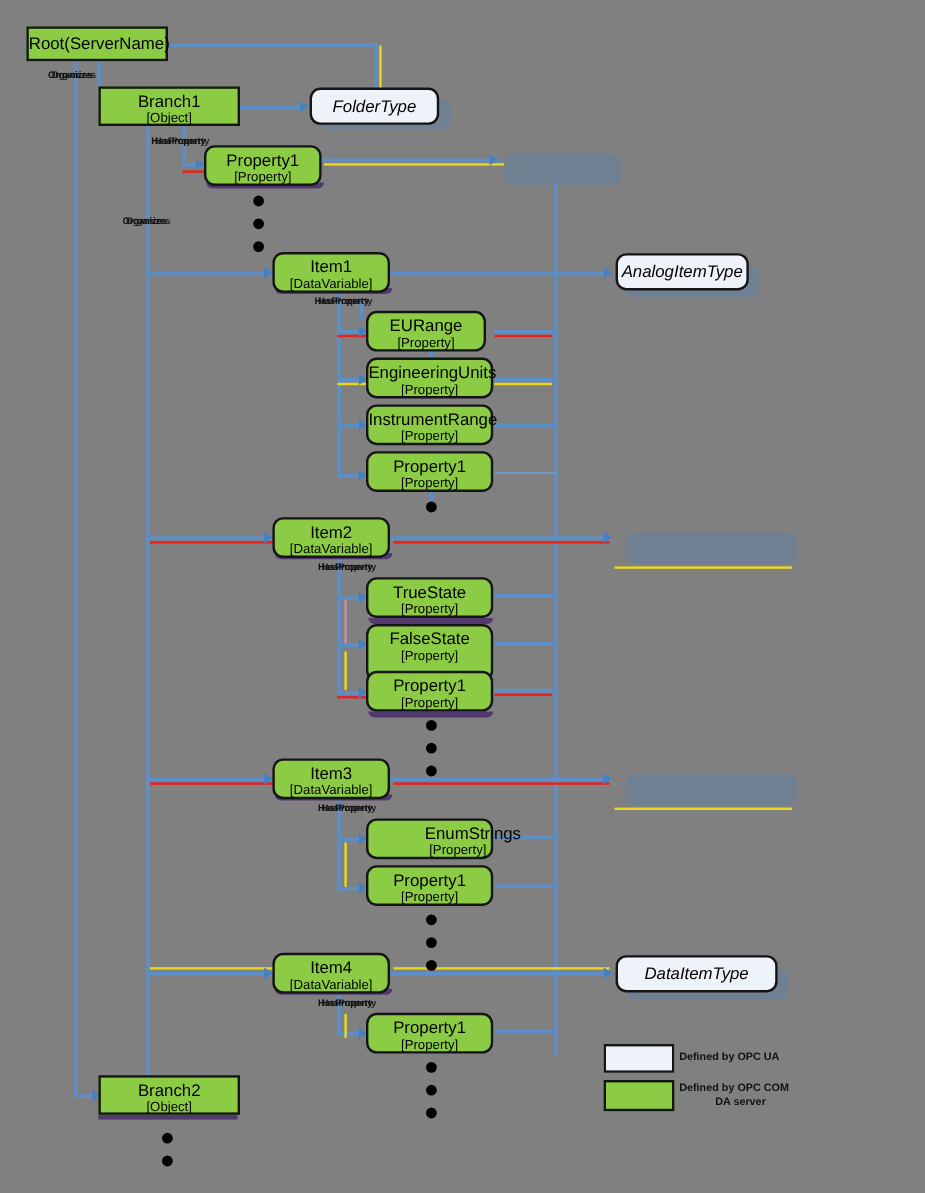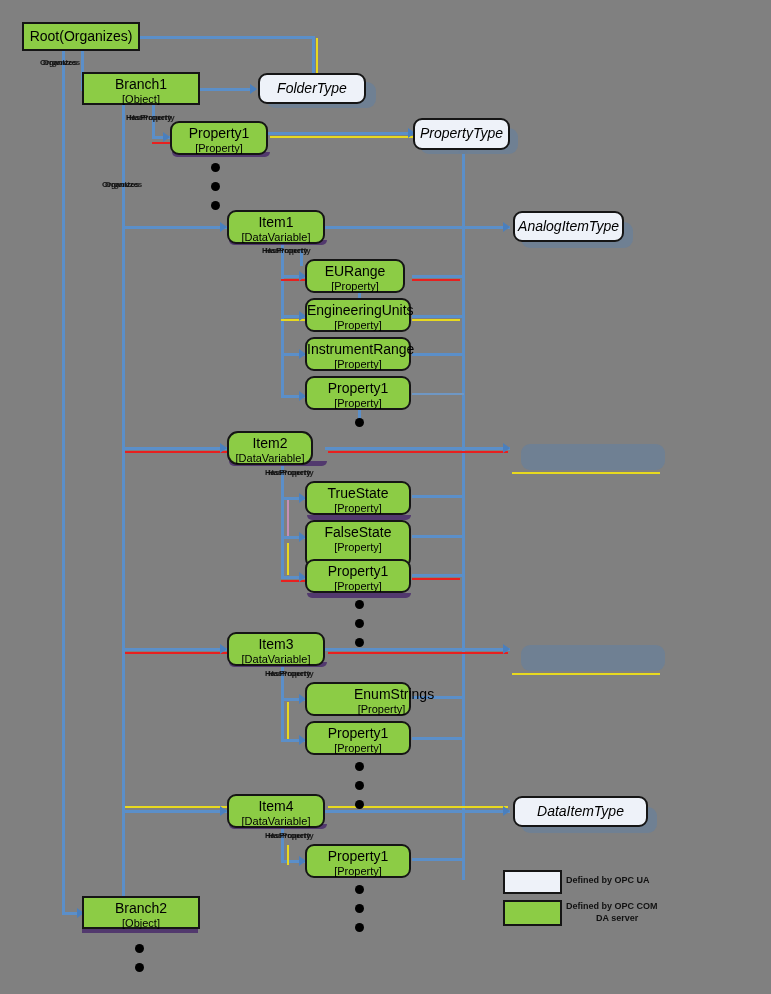--- a/index.html
+++ b/index.html
@@ -189,40 +189,37 @@
   <div class="gshadow" style="left:229px;top:240px;width:98px;height:5px;border-radius:0 0 8px 8px;"></div>
   <div class="gshadow" style="left:229px;top:461px;width:98px;height:5px;border-radius:0 0 8px 8px;"></div>
   <div class="gshadow" style="left:307px;top:515px;width:104px;height:5px;border-radius:0 0 8px 8px;"></div>
   <div class="gshadow" style="left:307px;top:554px;width:104px;height:5px;border-radius:0 0 8px 8px;"></div>
   <div class="gshadow" style="left:307px;top:593px;width:104px;height:5px;border-radius:0 0 8px 8px;"></div>
   <div class="gshadow" style="left:229px;top:662px;width:98px;height:5px;border-radius:0 0 8px 8px;"></div>
   <div class="gshadow" style="left:229px;top:824px;width:98px;height:5px;border-radius:0 0 8px 8px;"></div>
   <div class="gshadow" style="left:82px;top:929px;width:116px;height:4px;"></div>
 
   <div class="node green" style="left:22px;top:22px;width:118px;height:29px;padding-top:5px;">
-    <div class="t1">Root(Organizes)</div>
+    <div class="t1">Root(ServerName)</div>
   </div>
 
   <div class="node green" style="left:82px;top:72px;width:118px;height:33px;padding-top:3px;">
     <div class="t1">Branch1</div>
     <div class="t2">[Object]</div>
   </div>
 
   <div class="node white" style="left:258px;top:73px;width:108px;height:31px;padding-top:6px;">
     <div class="t1">FolderType</div>
   </div>
 
   <div class="node green rad" style="left:170px;top:121px;width:98px;height:34px;padding-top:3px;">
     <div class="t1">Property1</div>
     <div class="t2">[Property]</div>
   </div>
 
-  <div class="node white" style="left:413px;top:118px;width:97px;height:32px;padding-top:6px;">
-    <div class="t1">PropertyType</div>
-  </div>
 
   <div class="node green rad" style="left:227px;top:210px;width:98px;height:34px;padding-top:3px;">
     <div class="t1">Item1</div>
     <div class="t2">[DataVariable]</div>
   </div>
 
   <div class="node white" style="left:513px;top:211px;width:111px;height:31px;padding-top:6px;">
     <div class="t1">AnalogItemType</div>
   </div>
 
@@ -239,21 +236,21 @@
   <div class="node green rad" style="left:305px;top:337px;width:106px;height:34px;padding-top:3px;">
     <div class="t1">InstrumentRange</div>
     <div class="t2">[Property]</div>
   </div>
 
   <div class="node green rad" style="left:305px;top:376px;width:106px;height:34px;padding-top:3px;">
     <div class="t1">Property1</div>
     <div class="t2">[Property]</div>
   </div>
 
-  <div class="node green rad" style="left:227px;top:431px;width:86px;height:34px;padding-top:3px;border-radius:11px;">
+  <div class="node green rad" style="left:227px;top:431px;width:98px;height:34px;padding-top:3px;">
     <div class="t1">Item2</div>
     <div class="t2">[DataVariable]</div>
   </div>
 
 
   <div class="node green rad" style="left:305px;top:481px;width:106px;height:34px;padding-top:3px;">
     <div class="t1">TrueState</div>
     <div class="t2">[Property]</div>
   </div>
 

